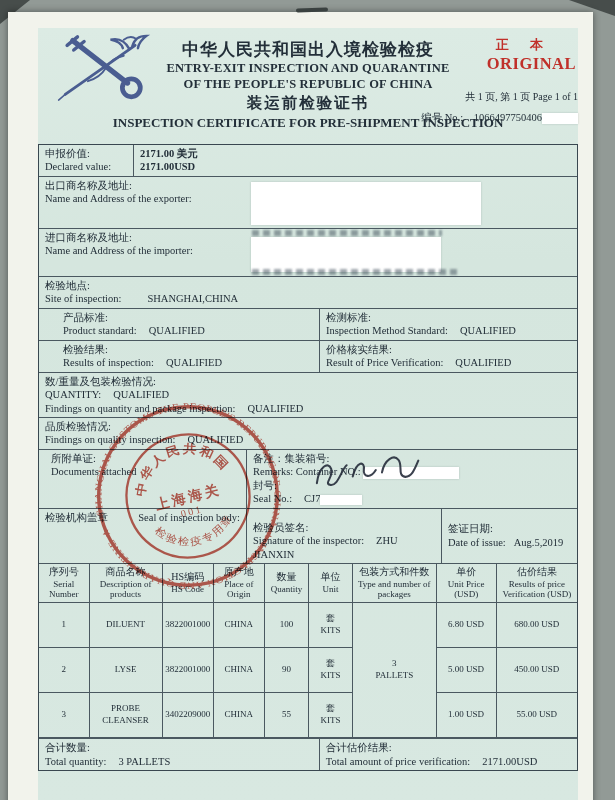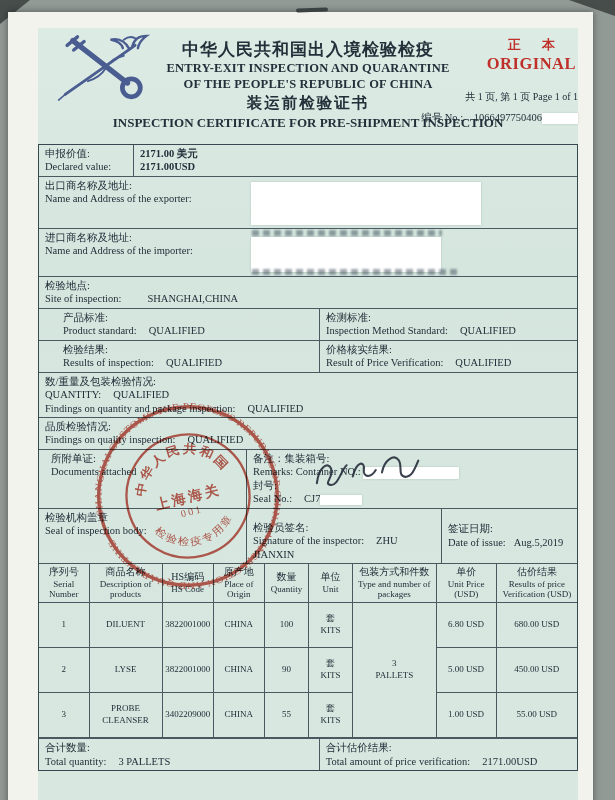--- a/index.html
+++ b/index.html
@@ -21,21 +21,21 @@
     margin:16px 15px 0 30px;width:540px;box-sizing:border-box;
     background:linear-gradient(180deg,#dcebe4,#d5e6de 30%,#d8e8e1);
     padding-bottom:34px;
   }
   
   .hdr{position:relative;height:116px;}
   .logo{position:absolute;left:16px;top:6px;width:98px;height:68px;}
   .hdr-center{text-align:center;padding-top:10px;}
   .title-cn{font-size:17px;font-weight:bold;letter-spacing:1px;}
   .title-en{font-size:12.5px;font-weight:bold;letter-spacing:.2px;line-height:1.25;}
-  .orig{position:absolute;right:2px;top:8px;text-align:center;color:#c0302a;}
+  .orig{position:absolute;right:2px;top:8px;text-align:left;color:#c0302a;}
   .orig-cn{font-size:13px;font-weight:bold;letter-spacing:9px;padding-left:9px;}
   .orig-en{font-size:16.5px;font-weight:bold;letter-spacing:.5px;}
   .pageinfo{position:absolute;right:0;top:62px;font-size:10px;}
   .sub-cn{font-size:15.5px;font-weight:bold;letter-spacing:2px;margin-top:1px;}
   .no-line{position:absolute;right:0;top:83px;font-size:10.5px;}
   .sub-en{font-size:13px;font-weight:bold;margin-top:1px;}
   
   .docbox{border:1.5px solid #394750;}
   .row{display:flex;border-top:1px solid #4a5860;box-sizing:border-box;}
   .row:first-child{border-top:none;}
@@ -53,21 +53,21 @@
   .rowB{min-height:52px;position:relative;}
   .rowC{min-height:48px;position:relative;}
   .rowD{min-height:28px;}
   .rowE,.rowF{min-height:26px;}
   .rowE .cl,.rowF .cl{width:280px;padding-left:24px;}
   .rowG{min-height:36px;}
   .rowH{min-height:26px;}
   .rowI{min-height:47px;}
   .rowI .cl{width:207px;padding-left:12px;}
   .rowJ{min-height:45px;}
-  .rowJ .cl{width:207px;display:flex;flex-direction:column;justify-content:flex-start;}
+  .rowJ .cl{width:207px;display:flex;justify-content:space-between;}
   .rowJ .cm{width:195px;position:relative;padding-top:12px;}
   .rowJ .cr{flex:1;display:flex;flex-direction:column;justify-content:center;}
   .rowK{min-height:23px;display:block;text-align:center;}
   .att-cn{font-size:11px;font-weight:bold;letter-spacing:6px;padding-left:6px;}
   .att-en{font-size:10px;margin-top:-1px;}
   
   table.goods{width:100%;border-collapse:collapse;table-layout:fixed;border-top:1px solid #4a5860;padding-left:46px;}
   table.goods th,table.goods td{border:1px solid #4a5860;padding:2px 2px;text-align:center;vertical-align:middle;}
   table.goods th:first-child,table.goods td:first-child{border-left:none;}
   table.goods th:last-child,table.goods td:last-child{border-right:none;}

